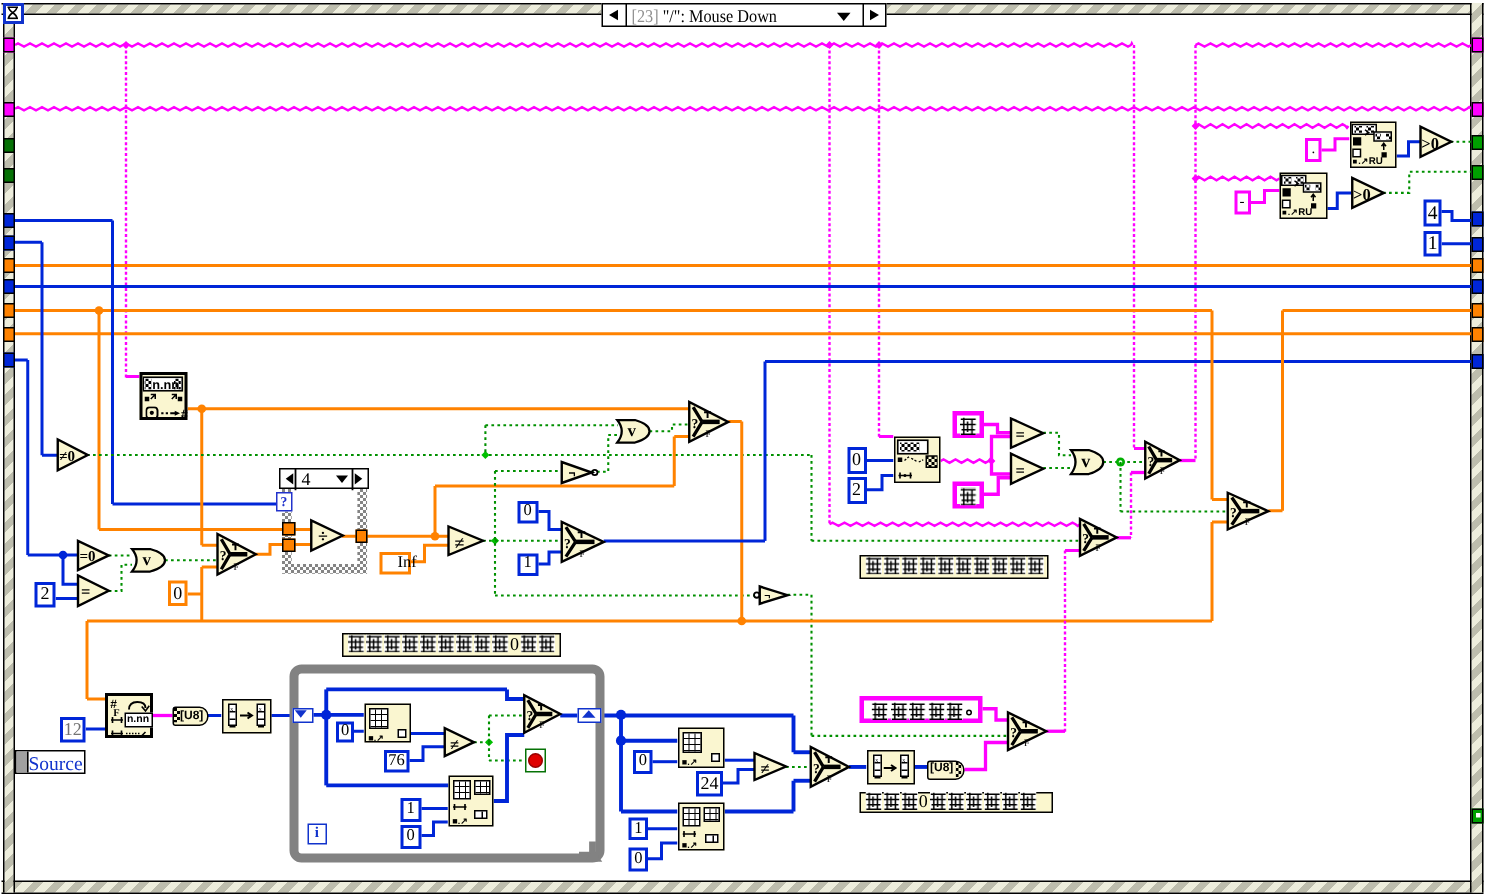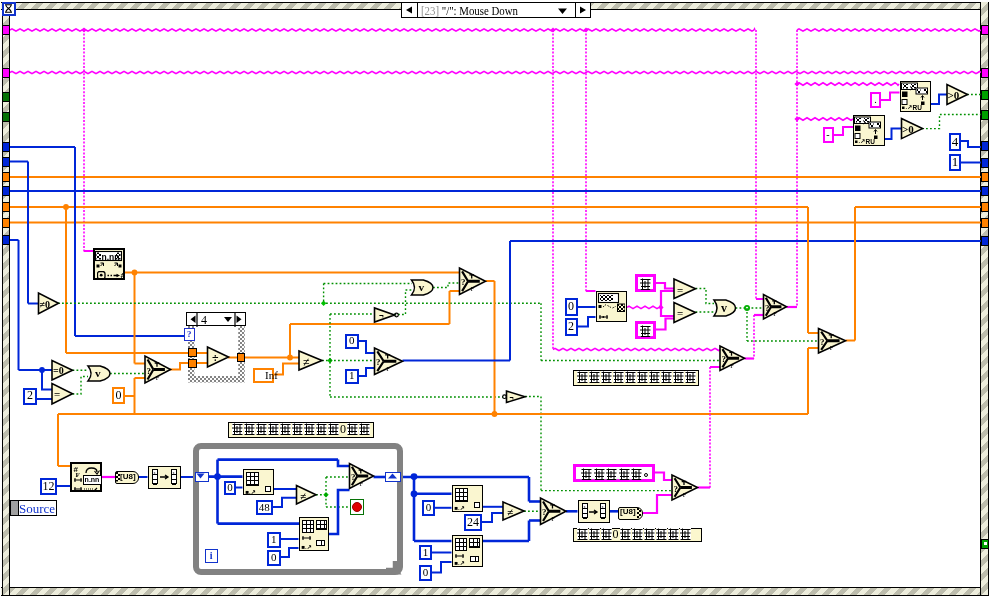--- a/index.html
+++ b/index.html
@@ -555,21 +555,21 @@
         <path d="M10.5,5 L13,8 L15.5,4.5" fill="none" stroke="#000" stroke-width="1.1"></path>
       </svg>
       <div style="position:absolute;left:11px;top:11px;width:17px;height:8.5px;border:1px solid #000;background:#fff;font:bold 7px 'Liberation Sans';text-align:center;line-height:7px;">n.nn</div>
       <svg style="position:absolute;left:2px;top:13px" width="9" height="6">
         <path d="M0,3 h8 M1,1 v4 M7,1 v4" stroke="#000" stroke-width="1.1"></path>
       </svg>
       <svg style="position:absolute;left:2px;top:22px" width="26" height="7">
         <path d="M0,3 h8 M1,1 v4 M7,1 v4 M10,3 h1 M12,3 h1 M14,3 h1 M16,3 h1 M18,3 h1 M20,5 l3,-3 l0,0" stroke="#000" stroke-width="1.1" fill="none"></path>
       </svg>
     </div>
-    <div style="position:absolute;left:40px;top:478px;width:17px;height:17px;border:2.5px solid #0026d8;background:#fff;box-sizing:border-box;font:12px 'Liberation Serif',serif;color:#000000;text-align:center;line-height:12.0px;">12</div>
+    <div style="position:absolute;left:40px;top:478px;width:17px;height:17px;border:2.5px solid #0026d8;background:#fff;box-sizing:border-box;font:12px 'Liberation Serif',serif;color:#737373;text-align:center;line-height:12.0px;">12</div>
     <div style="position:absolute;left:114.5px;top:471px;width:24px;height:12.5px;background:#faf6d0;border:1.5px solid #000;border-radius:2px 6px 6px 2px;box-sizing:border-box;">
       <svg style="position:absolute;left:0px;top:0px" width="4" height="9.5">
         <rect width="4" height="9.5" fill="url(#ck)"></rect>
       </svg>
       <div style="position:absolute;left:4.5px;top:-0.5px;font:bold 8px 'Liberation Sans';">[U8]</div>
     </div>
     <div style="position:absolute;left:147.5px;top:466px;width:33px;height:22.5px;border:1.5px solid #000;background:#faf6d0;box-sizing:border-box;">
       <div style="position:absolute;left:3px;top:2px;width:6px;height:14.5px;border:1px solid #000;background:#fff;box-sizing:border-box;">
         <div style="border-bottom:1px solid #000;height:4px;font:4px serif;text-align:center;">x</div>
         <div style="border-bottom:1px solid #000;height:4px;"></div>
@@ -650,19 +650,19 @@
       <div style="position:absolute;left:16px;top:2px;width:11px;height:10px;border:1.3px solid #000;background:#fff;box-sizing:border-box;background-image:linear-gradient(#000 1px,transparent 1px),linear-gradient(90deg,#000 1px,transparent 1px);background-size:4px 4px;background-position:-1px -1px;"></div>
       <svg style="position:absolute;left:2px;top:17px" width="10" height="6">
         <path d="M0,3 h9 M1,1 v4 M8,1 v4" stroke="#000" stroke-width="1.1"></path>
       </svg>
       <div style="position:absolute;left:2px;top:23px;font:bold 6px 'Liberation Sans';">■.↗</div>
       <div style="position:absolute;right:3px;top:20px;width:9px;height:6px;border:1.2px solid #000;box-sizing:border-box;background:#fff;">
         <div style="position:absolute;left:3.5px;top:0;width:1.2px;height:5px;background:#000;"></div>
       </div>
     </div>
     <div style="position:absolute;left:224px;top:480.5px;width:12px;height:14.5px;border:2.5px solid #0026d8;background:#fff;box-sizing:border-box;font:11px 'Liberation Serif',serif;color:#000;text-align:center;line-height:9.5px;">0</div>
-    <div style="position:absolute;left:255.5px;top:499.5px;width:17.5px;height:15.5px;border:2.5px solid #0026d8;background:#fff;box-sizing:border-box;font:11px 'Liberation Serif',serif;color:#000;text-align:center;line-height:10.5px;">48</div>
+    <div style="position:absolute;left:255.5px;top:499.5px;width:17.5px;height:15.5px;border:2.5px solid #0026d8;background:#fff;box-sizing:border-box;font:11px 'Liberation Serif',serif;color:#000;text-align:center;line-height:10.5px;">76</div>
     <div style="position:absolute;left:267px;top:531.5px;width:13.5px;height:16px;border:2.5px solid #0026d8;background:#fff;box-sizing:border-box;font:11px 'Liberation Serif',serif;color:#000;text-align:center;line-height:11.0px;">1</div>
     <div style="position:absolute;left:267px;top:550px;width:13.5px;height:15.5px;border:2.5px solid #0026d8;background:#fff;box-sizing:border-box;font:11px 'Liberation Serif',serif;color:#000;text-align:center;line-height:10.5px;">0</div>
     <div style="position:absolute;left:422px;top:500px;width:13px;height:16px;border:2.5px solid #0026d8;background:#fff;box-sizing:border-box;font:11px 'Liberation Serif',serif;color:#000;text-align:center;line-height:11.0px;">0</div>
     <div style="position:absolute;left:464px;top:513.5px;width:18px;height:17px;border:2.5px solid #0026d8;background:#fff;box-sizing:border-box;font:12px 'Liberation Serif',serif;color:#000;text-align:center;line-height:12.0px;">24</div>
     <div style="position:absolute;left:419px;top:545px;width:13px;height:15px;border:2.5px solid #0026d8;background:#fff;box-sizing:border-box;font:11px 'Liberation Serif',serif;color:#000;text-align:center;line-height:10.0px;">1</div>
     <div style="position:absolute;left:419px;top:565px;width:13px;height:15.5px;border:2.5px solid #0026d8;background:#fff;box-sizing:border-box;font:11px 'Liberation Serif',serif;color:#000;text-align:center;line-height:10.5px;">0</div>
 </div>
 </body></html>

